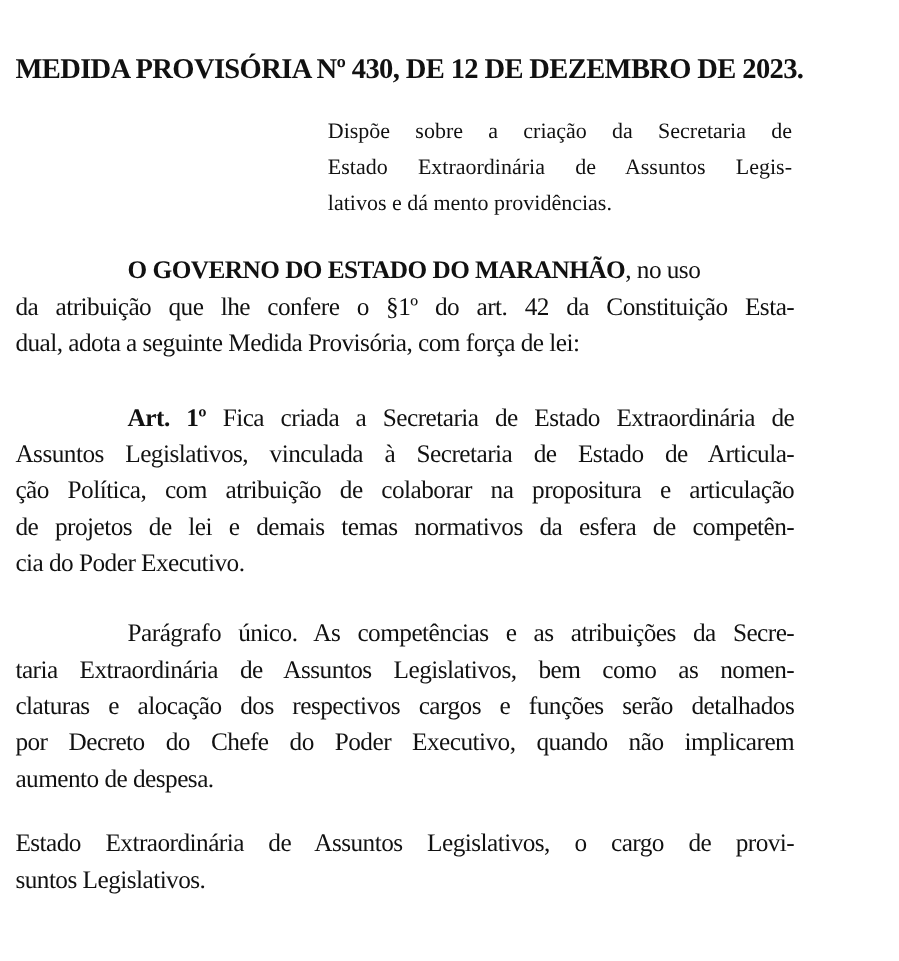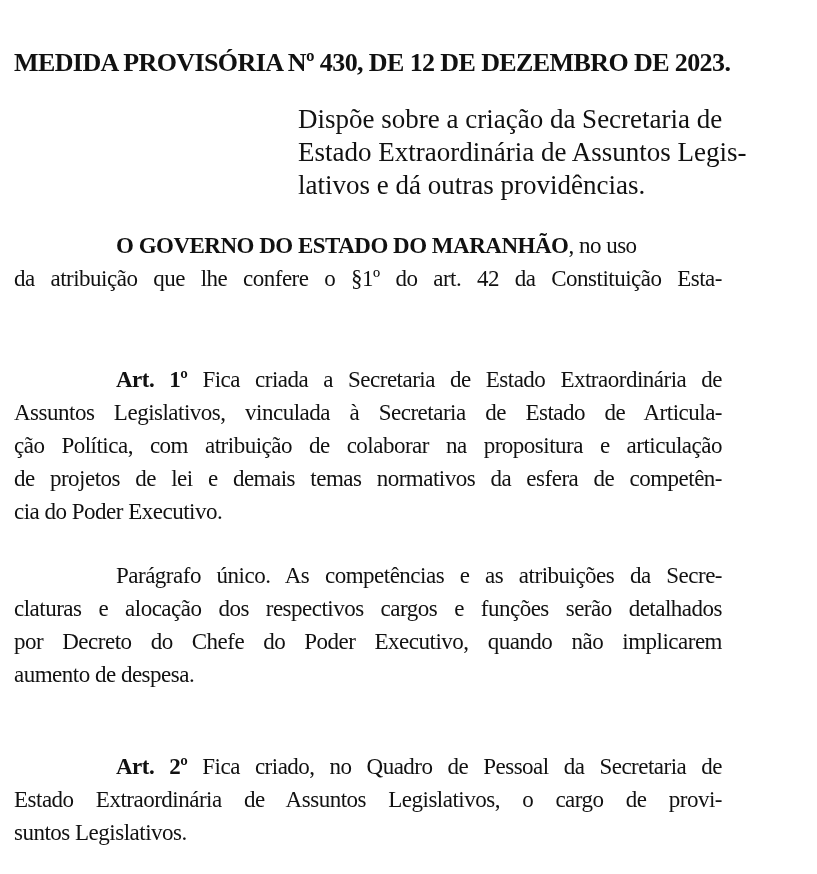--- a/index.html
+++ b/index.html
@@ -8,21 +8,21 @@
     font-family: "Liberation Serif", "DejaVu Serif", serif;
     color: #111111;
   }
   .title {
     position: absolute; left: 14px; top: 36px;
     font-weight: bold; font-size: 26px; letter-spacing: -0.6px;
     white-space: nowrap; line-height: 30px; margin-top: 12px;
   }
   .ementa {
     position: absolute; left: 298px; top: 103px; width: 422px;
-    font-size: 27px; line-height: 33px;
+    font-size: 20px; line-height: 33px;
   }
   .line {
     display: block; white-space: nowrap; height: 33px;
     text-align: justify; text-align-last: justify;
   }
   .line.last { text-align-last: left; }
   .block {
     position: absolute; left: 14px; width: 708px;
     font-size: 23px; line-height: 33px;
   }
@@ -33,42 +33,43 @@
 </head>
 <body>
 
 <div>
 
   <div class="title">MEDIDA PROVISÓRIA Nº 430, DE 12 DE DEZEMBRO DE 2023.</div>
 
   <div class="ementa">
     <span class="line">Dispõe sobre a criação da Secretaria de</span>
     <span class="line">Estado Extraordinária de Assuntos Legis-</span>
-    <span class="line last">lativos e dá outras providências.</span>
+    <span class="line last">lativos e dá mento providências.</span>
   </div>
 
   <div class="block cond" style="top:229px;">
     <span class="line first" style="text-align-last:left;"><b>O GOVERNO DO ESTADO DO MARANHÃO</b><span>, no uso</span></span>
     <span class="line">da atribuição que lhe confere o §1º do art. 42 da Constituição Esta-</span>
+    <span class="line last">dual, adota a seguinte Medida Provisória, com força de lei:</span>
   </div>
 
   <div class="block cond" style="top:363px;">
     <span class="line first"><b>Art. 1º</b> <span>Fica criada a Secretaria de Estado Extraordinária de</span></span>
     <span class="line">Assuntos Legislativos, vinculada à Secretaria de Estado de Articula-</span>
     <span class="line">ção Política, com atribuição de colaborar na  propositura e articulação</span>
     <span class="line">de projetos de lei e demais temas normativos da esfera de competên-</span>
     <span class="line last">cia do Poder Executivo.</span>
   </div>
 
   <div class="block cond" style="top:559px;">
     <span class="line first">Parágrafo único. As competências e as atribuições da Secre-</span>
+    <span class="line">taria Extraordinária de Assuntos Legislativos, bem como as nomen-</span>
     <span class="line">claturas e alocação dos respectivos cargos e funções serão detalhados</span>
     <span class="line">por Decreto do Chefe do Poder Executivo, quando não implicarem</span>
     <span class="line last">aumento de despesa.</span>
   </div>
 
   <div class="block cond" style="top:750px;">
-    <span class="line first"><b>Art. 2º</b> <span>Fica criado, no Quadro de Pessoal da Secretaria de</span></span>
     <span class="line">Estado Extraordinária de Assuntos Legislativos, o cargo de provi-</span>
     <span class="line last">suntos Legislativos.</span>
   </div>
 
 </div>
 
 </body></html>

